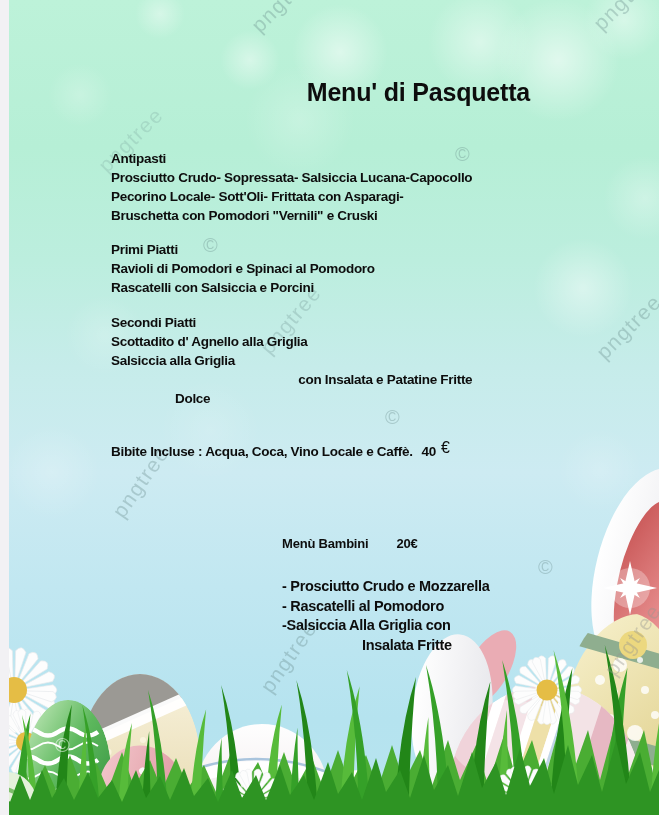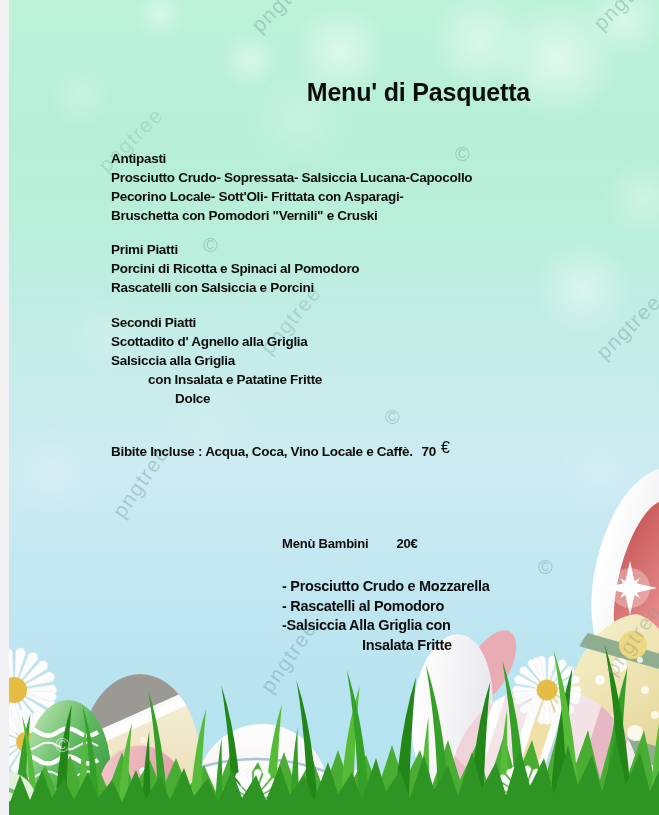--- a/index.html
+++ b/index.html
@@ -32,21 +32,21 @@
   .illustration{position:absolute;left:0;bottom:0;width:659px;height:375px;z-index:2;}
 
   .wm{position:absolute;z-index:12;color:rgba(95,130,132,.32);font-size:21px;font-weight:400;
       letter-spacing:1.5px;white-space:nowrap;pointer-events:none;}
   .wm.c{font-size:20px;letter-spacing:0;}
 
   .txt{position:absolute;z-index:15;color:#0d0d0d;font-weight:bold;}
   #title{left:110px;top:78px;width:420px;text-align:right;font-size:25px;letter-spacing:-.2px;}
   #main-menu{left:111px;top:149px;font-size:13.5px;line-height:19px;letter-spacing:-.3px;white-space:nowrap;}
   .m-item{}
-  .m-item2{margin-left:37px;}
+  .m-item2{margin-left:37px;text-align:right;}
   .m-dolce{margin-left:64px;}
   .gap15{margin-top:15px;}
   .gap16{margin-top:16px;}
   .m-drinks{margin-top:33px;}
   .m-drinks .price{margin-left:9px;}
   .m-drinks .cur{font-weight:400;font-size:16px;position:relative;top:-3px;margin-left:5px;}
   #kids{left:282px;top:536px;white-space:nowrap;}
   #kids .k-title{font-size:13px;letter-spacing:-.2px;}
   #kids .k-title .k-price{margin-left:28px;}
   #kids .k-items{margin-top:26px;font-size:14.5px;line-height:19.7px;letter-spacing:-.3px;}
@@ -337,32 +337,32 @@
 
 <div class="txt" id="title">Menu' di Pasquetta</div>
 
 <div class="txt" id="main-menu">
   <div>Antipasti</div>
   <div class="m-item">Prosciutto Crudo- Sopressata- Salsiccia Lucana-Capocollo</div>
   <div class="m-item">Pecorino Locale- Sott'Oli- Frittata con Asparagi-</div>
   <div class="m-item">Bruschetta con Pomodori "Vernili" e Cruski</div>
 
   <div class="gap15">Primi Piatti</div>
-  <div class="m-item">Porcini di Ricotta e Spinaci al Pomodoro</div>
+  <div class="m-item">Ravioli di Pomodori e Spinaci al Pomodoro</div>
   <div class="m-item">Rascatelli con Salsiccia e Porcini</div>
 
   <div class="gap16">Secondi Piatti</div>
   <div class="m-item">Scottadito d' Agnello alla Griglia</div>
   <div class="m-item">Salsiccia alla Griglia</div>
   <div class="m-item m-item2">con Insalata e Patatine Fritte</div>
 
   <div class="m-dolce">Dolce</div>
 
   <div class="m-drinks">
-    <span>Bibite Incluse : Acqua, Coca, Vino Locale e Caffè.</span><span class="price">70</span><span class="cur">€</span>
+    <span>Bibite Incluse : Acqua, Coca, Vino Locale e Caffè.</span><span class="price">40</span><span class="cur">€</span>
   </div>
 </div>
 
 <div class="txt" id="kids">
   <div class="k-title">
     <span>Menù Bambini</span><span class="k-price">20€</span>
   </div>
   <div class="k-items">
     <div>- Prosciutto Crudo e Mozzarella</div>
     <div>- Rascatelli al Pomodoro</div>

